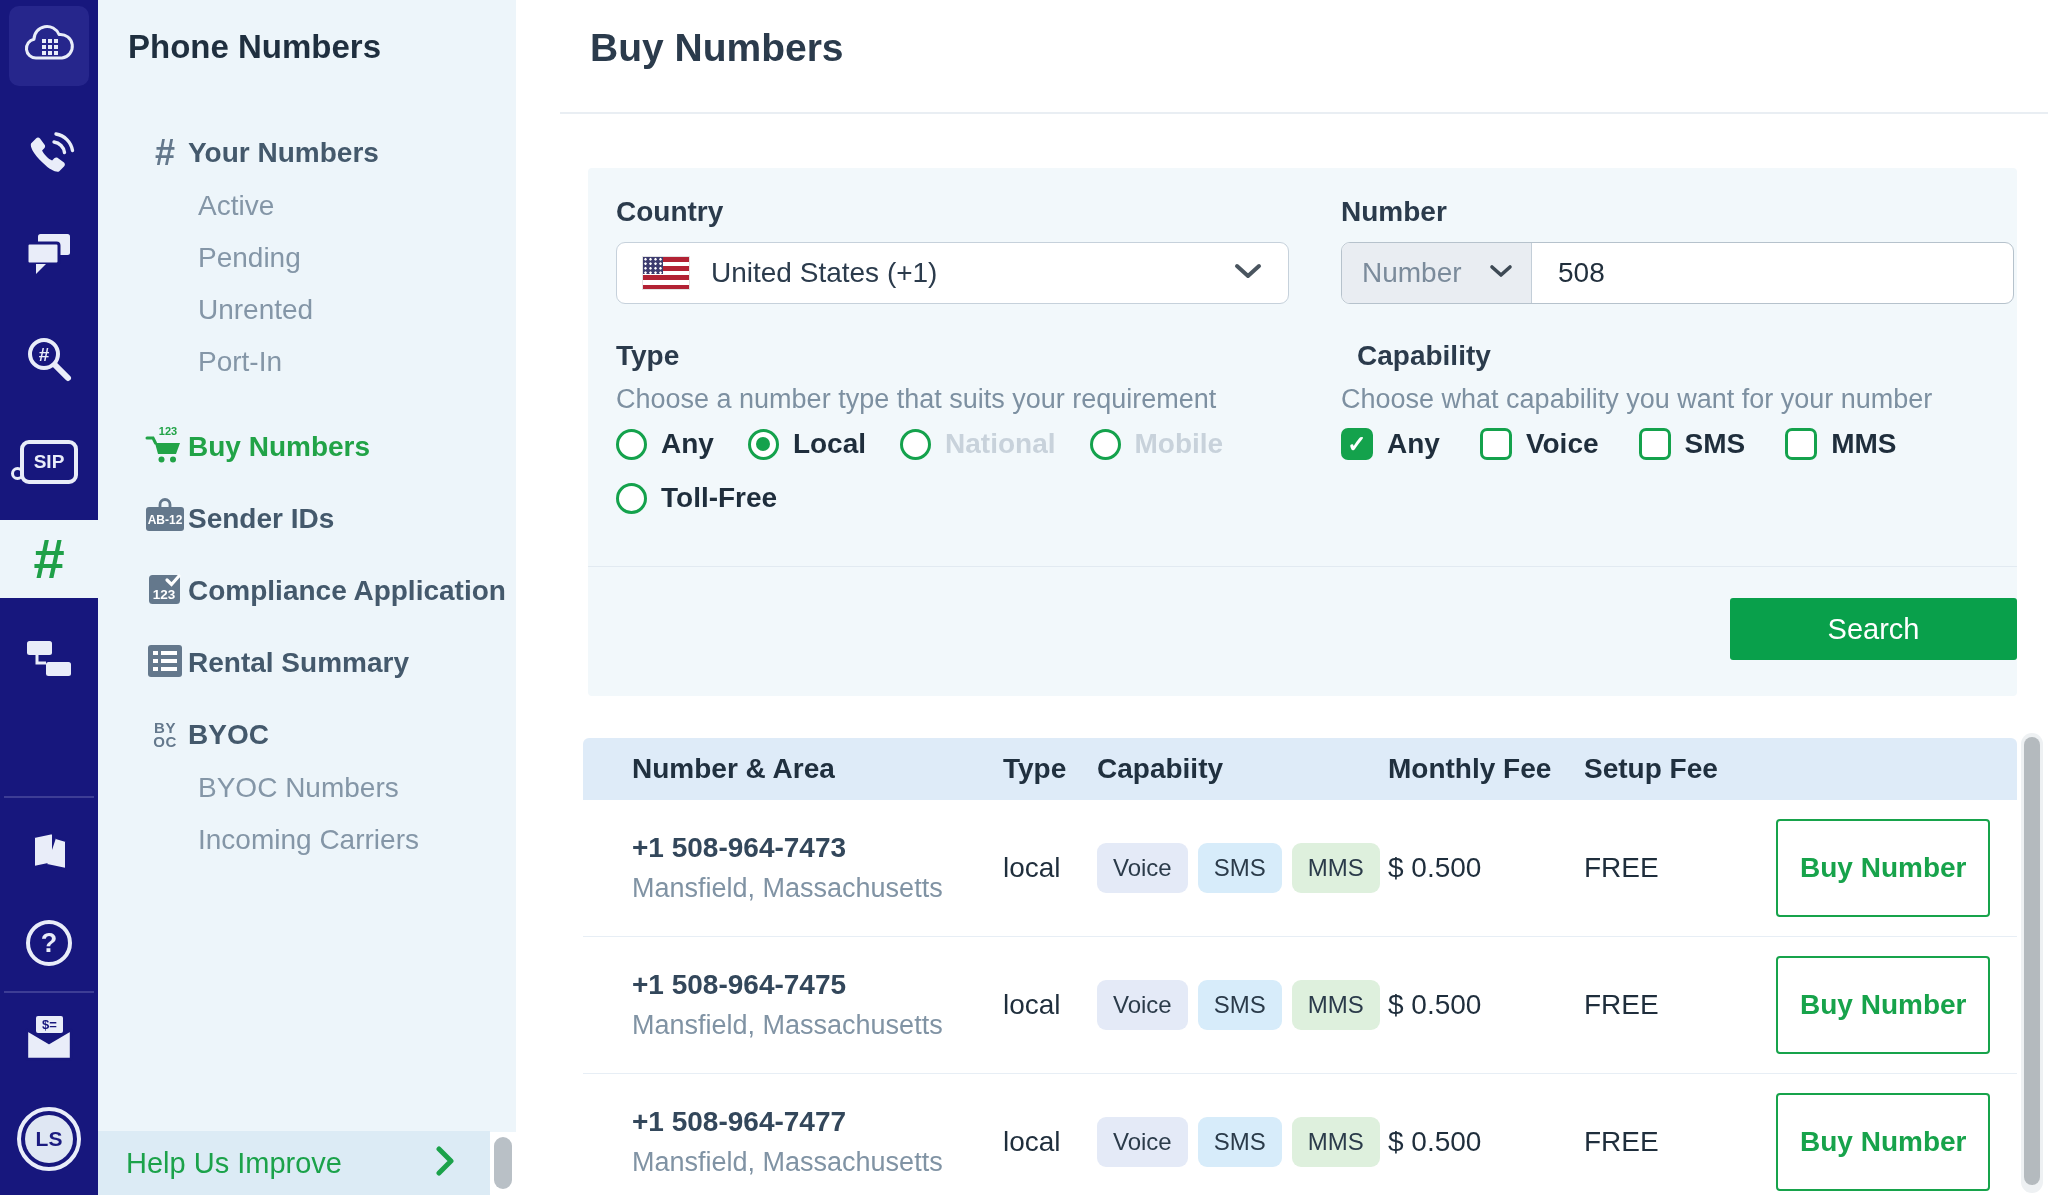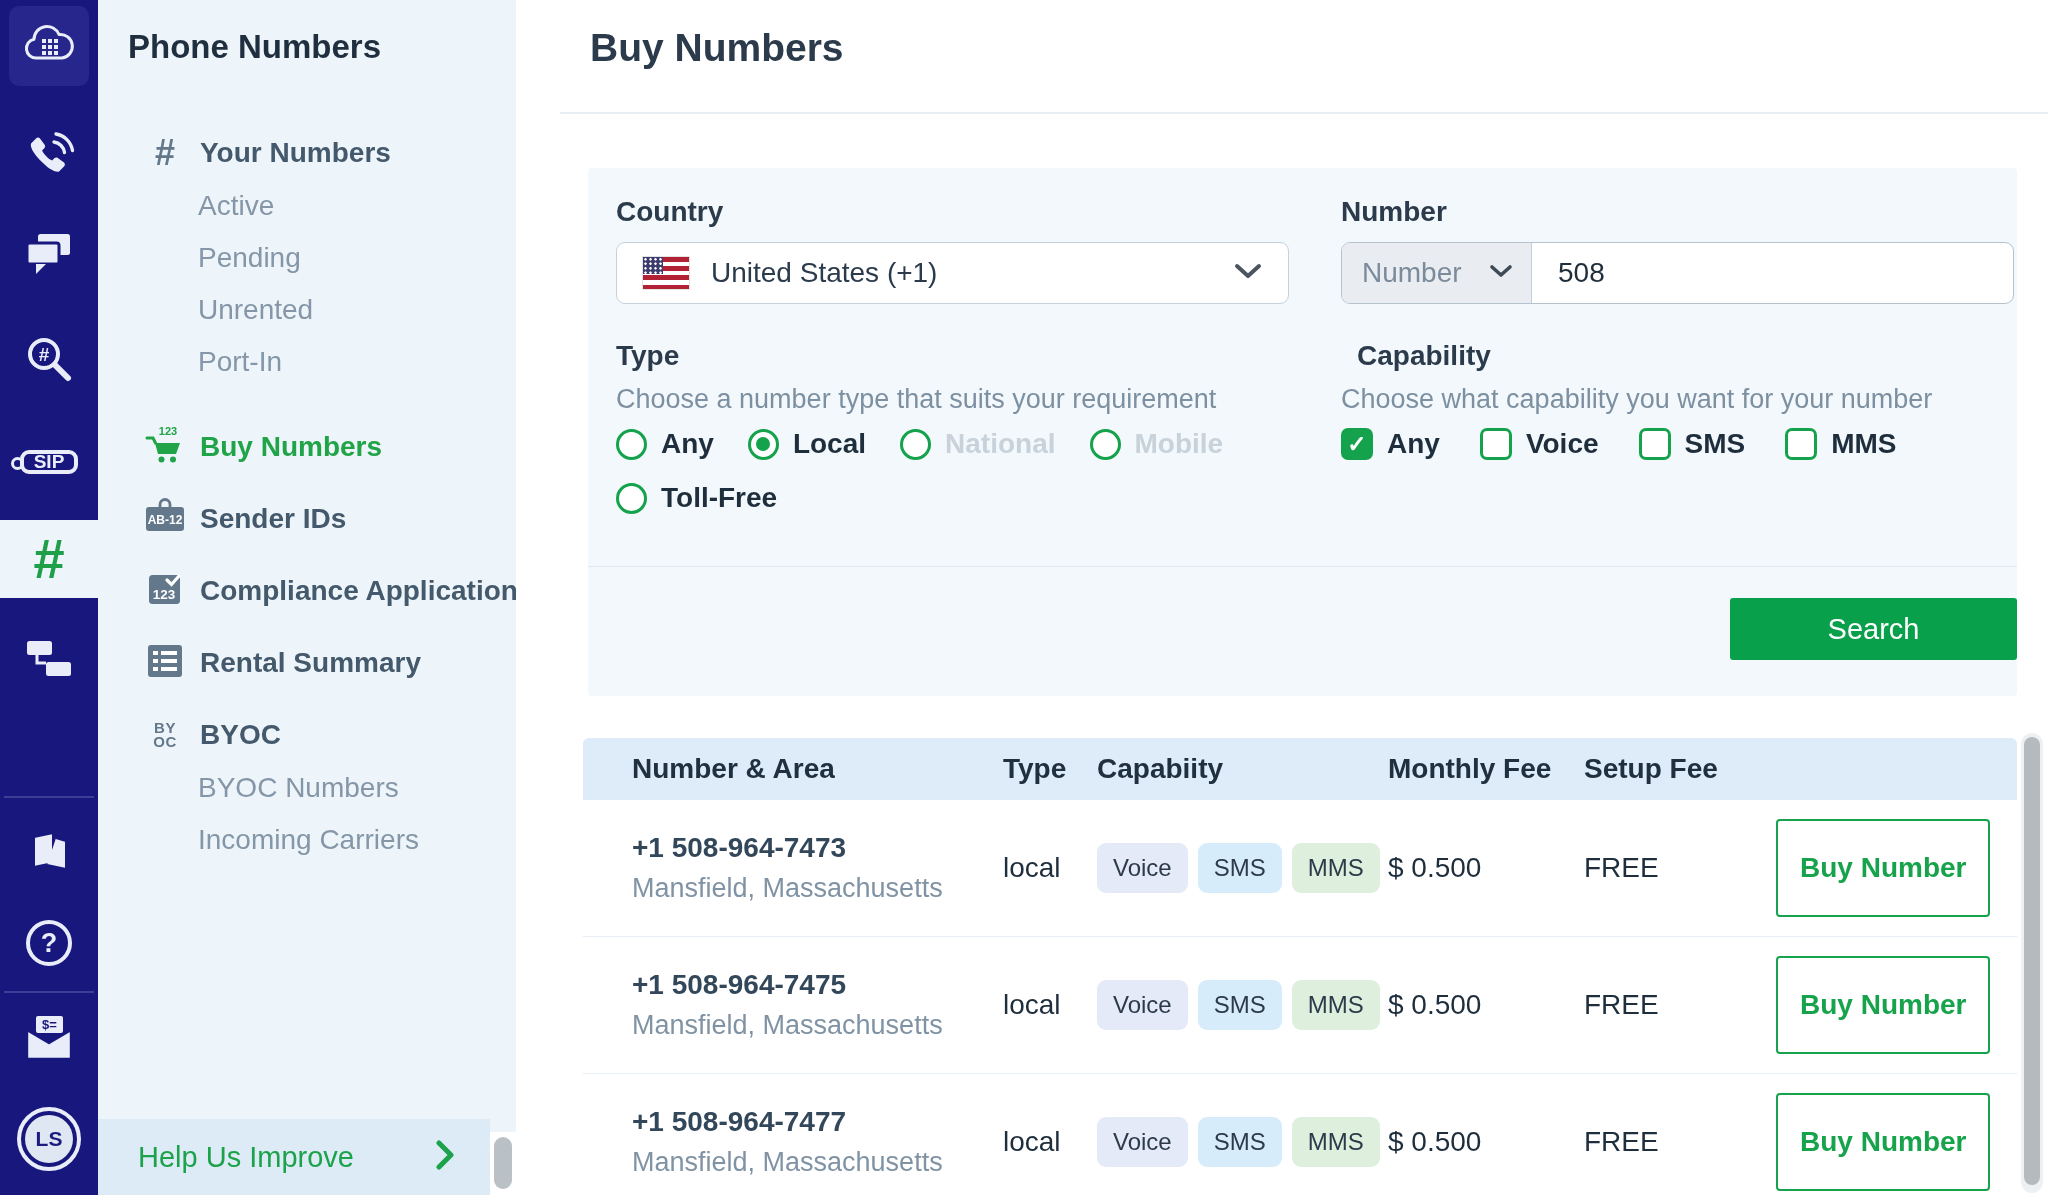--- a/index.html
+++ b/index.html
@@ -21,37 +21,37 @@
   .rail-flow    { top:638px; height:46px; }
   .rail-divider { position:absolute; left:4px; width:90px; height:2px; background:#3d3d95; }
   .rail-div1 { top:796px; } .rail-div2 { top:991px; }
   .rail-docs    { top:828px; height:52px; }
   .rail-help    { top:918px; height:50px; }
   .rail-help .help-circle { width:46px; height:46px; border:4px solid #e9edf9; border-radius:50%; display:flex; align-items:center; justify-content:center; color:#e9edf9; font-size:27px; font-weight:bold; }
   .rail-bill    { top:1012px; height:56px; }
   .rail-avatar  { top:1106px; height:66px; }
   .avatar-outer { width:64px; height:64px; border:4px solid #e9edf9; border-radius:50%; display:flex; align-items:center; justify-content:center; }
   .avatar-inner { width:48px; height:48px; background:#dfe7f3; border-radius:50%; display:flex; align-items:center; justify-content:center; color:#1c1c80; font-size:21px; font-weight:bold; }
-  .sip-badge { width:58px; height:24px; border:4px solid #e9edf9; border-radius:9px; color:#e9edf9; font-size:19px; font-weight:bold; display:flex; align-items:center; justify-content:center; position:relative; }
+  .sip-badge { width:58px; height:44px; border:4px solid #e9edf9; border-radius:9px; color:#e9edf9; font-size:19px; font-weight:bold; display:flex; align-items:center; justify-content:center; position:relative; }
   .sip-badge::before { content:""; position:absolute; left:-13px; bottom:0px; width:7px; height:7px; border:3px solid #e9edf9; border-radius:50%; }
 
   
   .sidebar { position:absolute; left:98px; top:0; width:418px; height:1195px; background:#edf5fa; }
   .sidebar-title { position:absolute; left:30px; top:28px; font-size:33px; font-weight:bold; color:#1f2f3f; }
   .nav { position:absolute; left:0; top:135px; right:26px; }
   .nav-main { display:flex; align-items:center; height:36px; padding-left:44px; margin-top:36px; cursor:pointer; }
   .nav-main.first { margin-top:0; }
   .nav-main.extra-gap { margin-top:50px; }
   .nav-sub { display:flex; align-items:center; height:34px; padding-left:100px; margin-top:18px; font-size:28px; color:#8496a7; cursor:pointer; }
   .nav-icon { width:46px; height:40px; display:flex; align-items:center; justify-content:center; flex:0 0 46px; }
-  .nav-label { margin-left:12px; font-size:28px; font-weight:bold; color:#44596c; white-space:nowrap; }
+  .nav-label { margin-left:0; font-size:28px; font-weight:bold; color:#44596c; white-space:nowrap; }
   .nav-main.active .nav-label { color:#21a347; }
   .hash-grey { font-size:36px; font-weight:bold; color:#64788c; line-height:1; }
   .byoc-glyph { font-size:15px; font-weight:900; color:#64788c; line-height:14px; letter-spacing:0.5px; text-align:center; }
-  .sidebar-footer { position:absolute; left:0; bottom:0; width:392px; height:76px; background:#dcebf5; display:flex; align-items:center; padding:0 36px 0 40px; cursor:pointer; }
+  .sidebar-footer { position:absolute; left:0; bottom:0; width:392px; height:64px; background:#dcebf5; display:flex; align-items:center; padding:0 36px 0 28px; cursor:pointer; }
   .footer-label { font-size:29px; color:#1ba24a; flex:1; }
   .sidebar-gutter { position:absolute; right:0; bottom:0; width:26px; height:63px; background:#fff; }
   .sidebar-scroll-thumb { position:absolute; right:4px; bottom:6px; width:18px; height:52px; background:#b9c0c6; border-radius:9px; }
 
   
   .main { position:absolute; left:516px; top:0; width:1532px; height:1195px; background:#fff; }
   .page-title { position:absolute; left:74px; top:26px; font-size:39px; font-weight:bold; color:#2b3b4c; }
   .title-divider { position:absolute; left:44px; right:0; top:112px; height:2px; background:#e9eef3; }
 
   .filter-panel { position:absolute; left:72px; top:168px; width:1429px; height:528px; background:#f2f8fb; border-radius:4px; }

